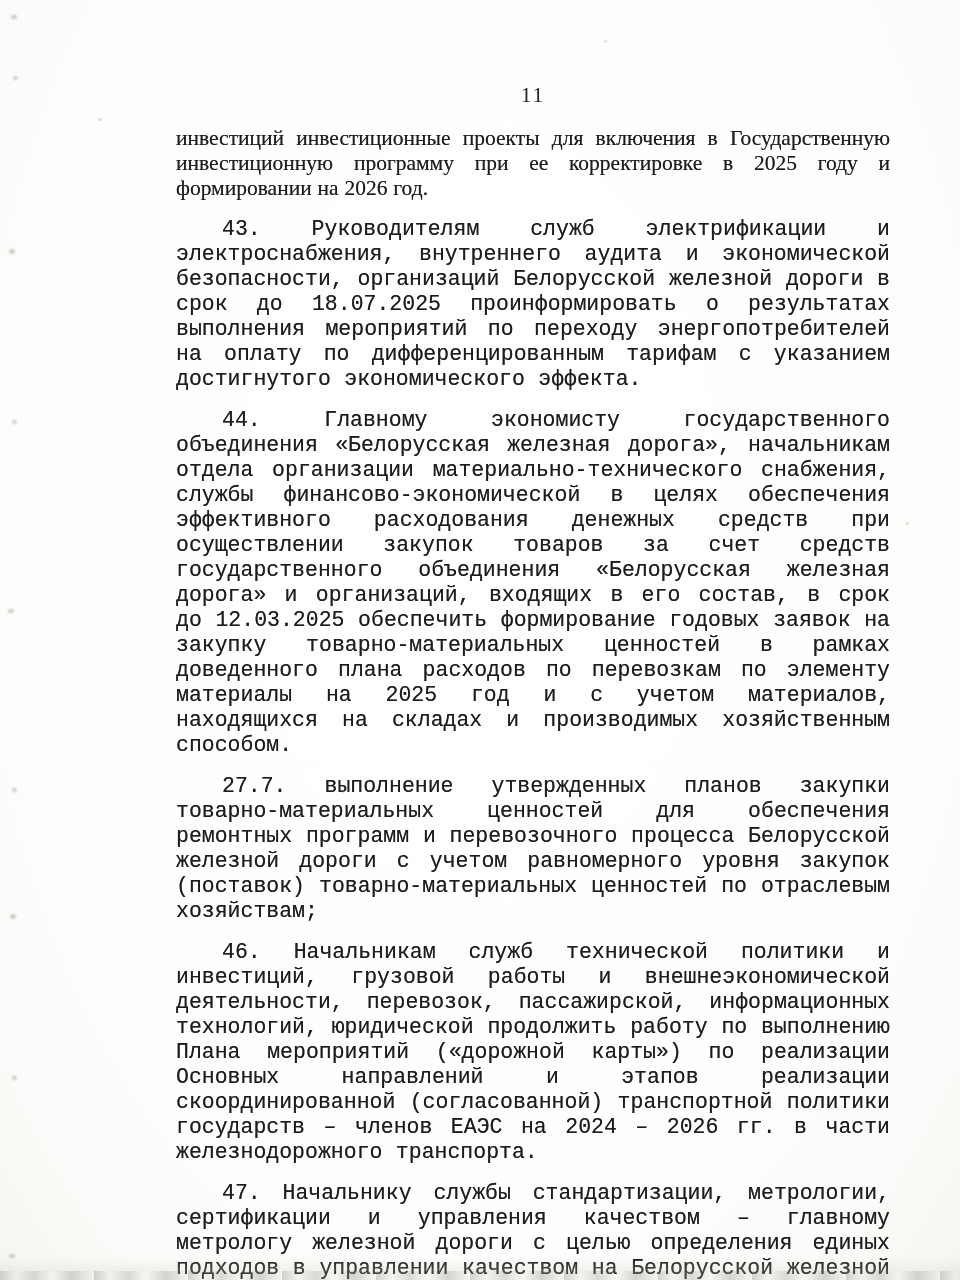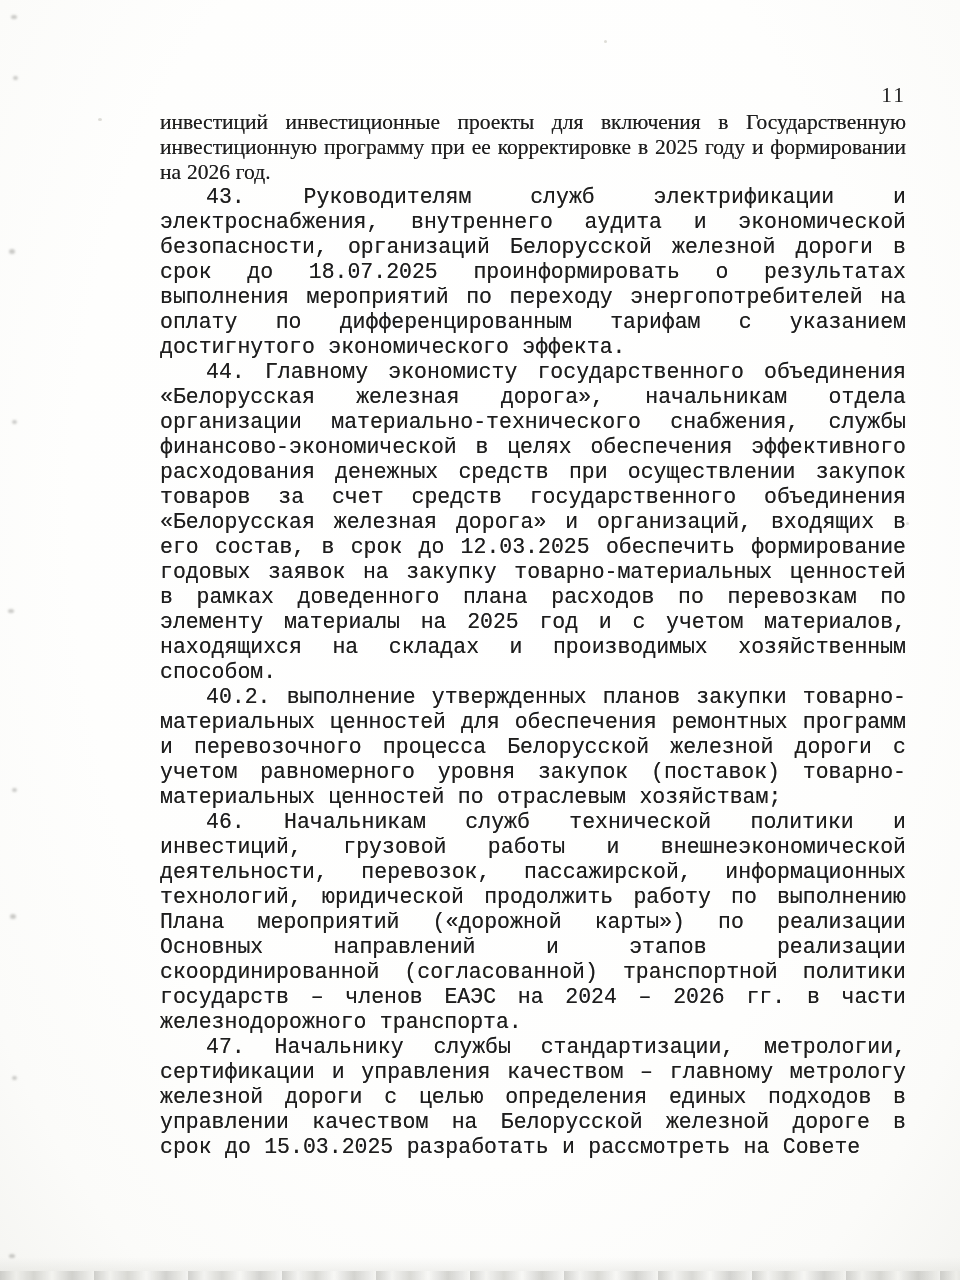--- a/index.html
+++ b/index.html
@@ -16,39 +16,39 @@
     background:
       radial-gradient(ellipse at 50% 40%, #ffffff 0%, #fefefd 60%, #fbfbf9 85%, #f5f5f2 100%);
     font-family: "Liberation Serif", "DejaVu Serif", serif;
     color: #1c1c1c;
   }
   .page-number {
     position: absolute;
     top: 83px;
     left: 160px;
     width: 746px;
-    text-align: right;
+    text-align: center;
     font-size: 21.5px;
     letter-spacing: 2px;
     color: #242424;
   }
   .text-block {
     position: absolute;
     top: 110px;
     left: 160px;
     width: 746px;
     font-size: 21.5px;
     line-height: 25px;
     text-align: justify;
     color: #1d1d1d;
     text-shadow: 0 0 0.45px rgba(20,20,20,0.65);
     word-spacing: 0.5px;
   }
   .para {
-    margin: 0;
+    margin: 16px;
   }
   .para.indent {
     text-indent: 46px;
     font-family: Liberation Mono, monospace;
   }
   
   .speck {
     position: absolute;
     background: rgba(125,125,120,0.40);
     border-radius: 50%;
@@ -86,21 +86,21 @@
 <body>
 
 <div class="page">
 
   <div class="page-number">11</div>
 
   <div class="text-block">
       <p class="para">инвестиций инвестиционные проекты для включения в Государственную инвестиционную программу при ее корректировке в 2025 году и формировании на 2026 год.</p>
       <p class="para indent">43. Руководителям служб электрификации и электроснабжения, внутреннего аудита и экономической безопасности, организаций Белорусской железной дороги в срок до 18.07.2025 проинформировать о результатах выполнения мероприятий по переходу энергопотребителей на оплату по дифференцированным тарифам с указанием достигнутого экономического эффекта.</p>
       <p class="para indent">44. Главному экономисту государственного объединения «Белорусская железная дорога», начальникам отдела организации материально-технического снабжения, службы финансово-экономической в целях обеспечения эффективного расходования денежных средств при осуществлении закупок товаров за счет средств государственного объединения «Белорусская железная дорога» и организаций, входящих в его состав, в срок до 12.03.2025 обеспечить формирование годовых заявок на закупку товарно-материальных ценностей в рамках доведенного плана расходов по перевозкам по элементу материалы на 2025 год и с учетом материалов, находящихся на складах и производимых хозяйственным способом.</p>
-      <p class="para indent">40.2. выполнение утвержденных планов закупки товарно-материальных ценностей для обеспечения ремонтных программ и перевозочного процесса Белорусской железной дороги с учетом равномерного уровня закупок (поставок) товарно-материальных ценностей по отраслевым хозяйствам;</p>
+      <p class="para indent">27.7. выполнение утвержденных планов закупки товарно-материальных ценностей для обеспечения ремонтных программ и перевозочного процесса Белорусской железной дороги с учетом равномерного уровня закупок (поставок) товарно-материальных ценностей по отраслевым хозяйствам;</p>
       <p class="para indent">46. Начальникам служб технической политики и инвестиций, грузовой работы и внешнеэкономической деятельности, перевозок, пассажирской, информационных технологий, юридической продолжить работу по выполнению Плана мероприятий («дорожной карты») по реализации Основных направлений и этапов реализации скоординированной (согласованной) транспортной политики государств – членов ЕАЭС на 2024 – 2026 гг. в части железнодорожного транспорта.</p>
       <p class="para indent">47. Начальнику службы стандартизации, метрологии, сертификации и управления качеством – главному метрологу железной дороги с целью определения единых подходов в управлении качеством на Белорусской железной дороге в срок до 15.03.2025 разработать и рассмотреть на Совете</p>
     </div>
 
   <div class="speck" style="left:11px; top:15px;  width:6px; height:4px;"></div>
   <div class="speck" style="left:13px; top:76px;  width:5px; height:4px;"></div>
   <div class="speck" style="left:9px;  top:249px; width:6px; height:5px;"></div>
   <div class="speck" style="left:12px; top:420px; width:5px; height:4px;"></div>
   <div class="speck" style="left:8px;  top:609px; width:6px; height:4px;"></div>
   <div class="speck" style="left:12px; top:788px; width:5px; height:4px;"></div>

